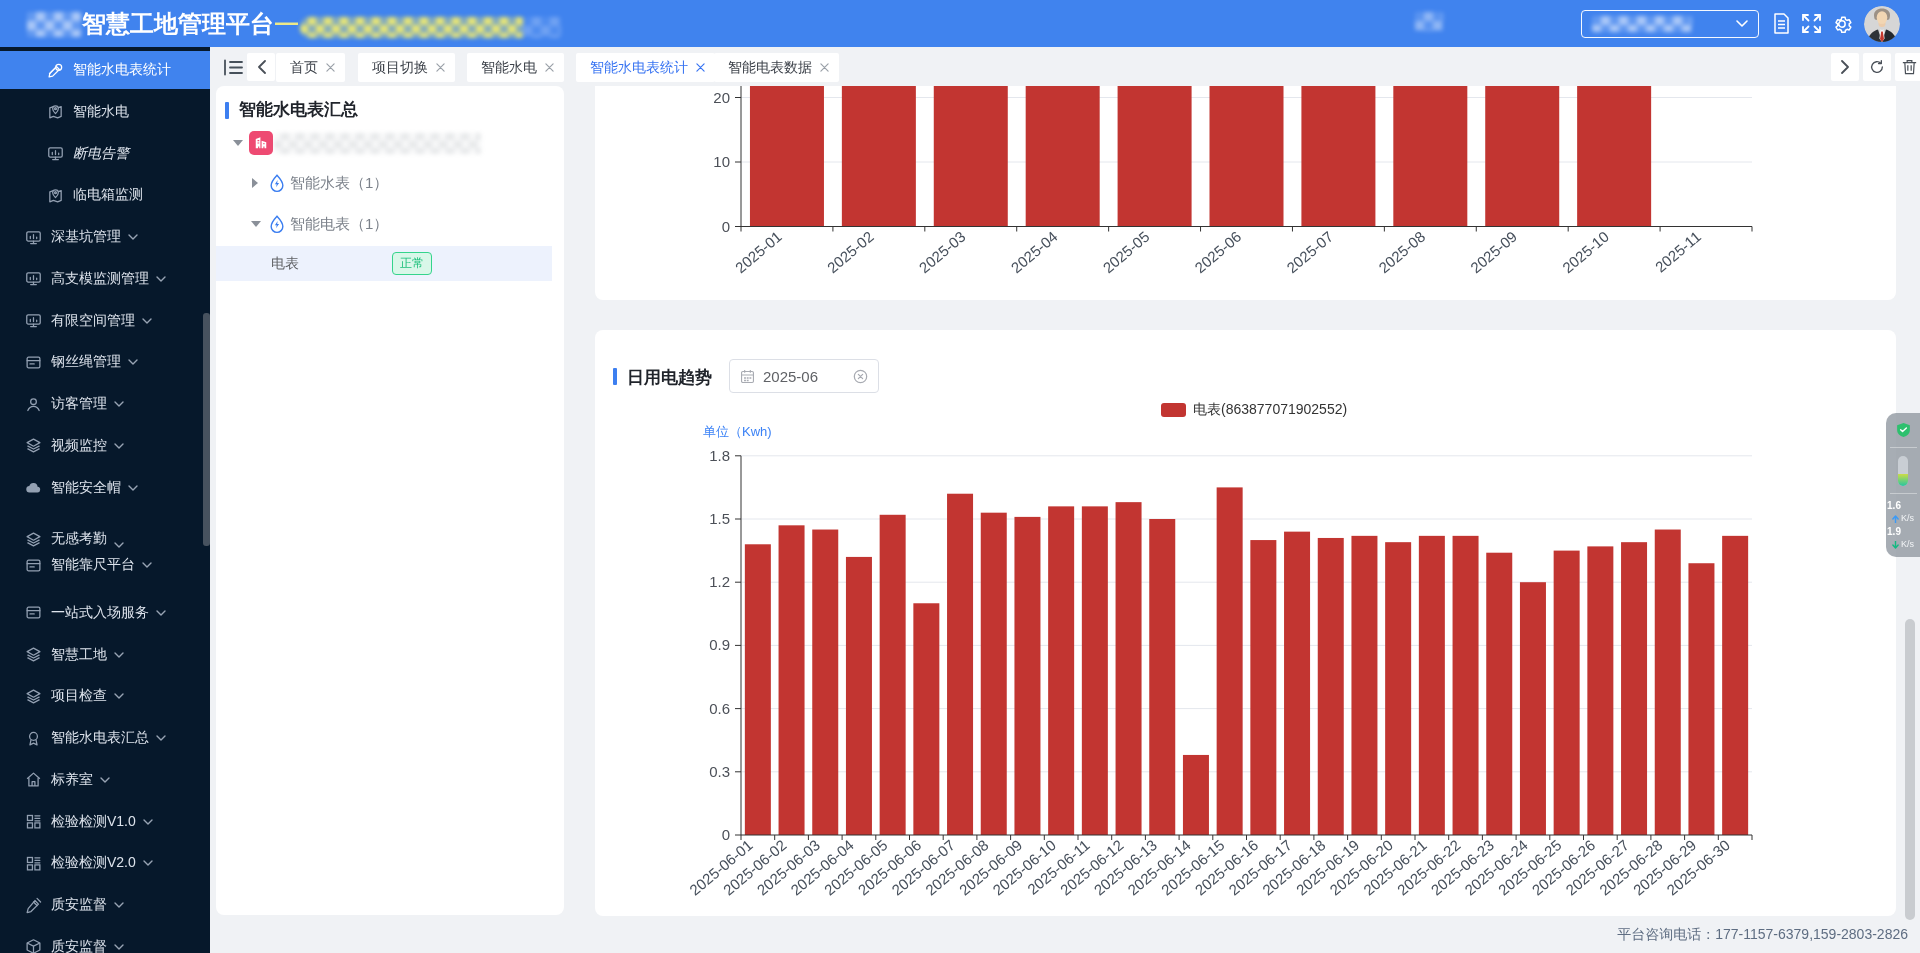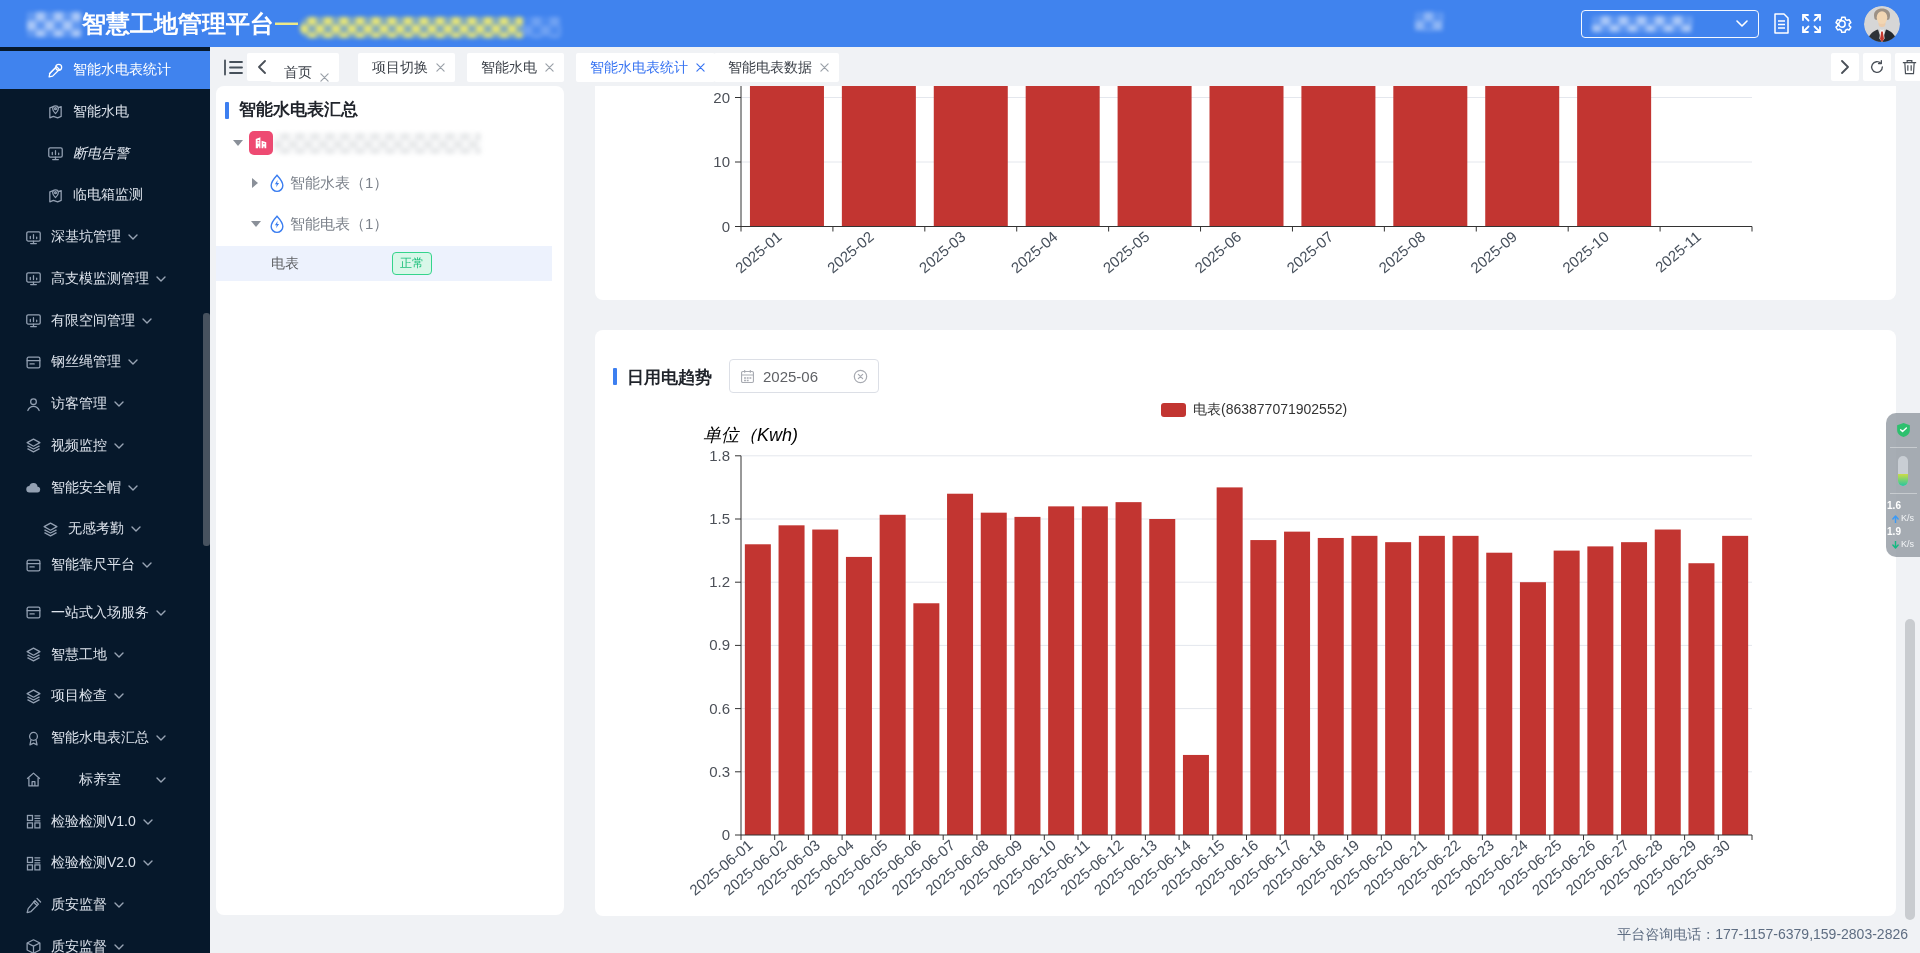--- a/index.html
+++ b/index.html
@@ -57,21 +57,21 @@
   #tree-badge { position:absolute; left:176px; top:6px; width:40px; height:23px; border:1px solid #35d48c; background:#d9f7e9; color:#1fc07c; border-radius:4px; font-size:12px; display:flex; align-items:center; justify-content:center; }
 
   
   #c2-titlebar { left:18px; top:38px; }
   #c2-title { left:32px; top:36px; }
   #c2-datepicker { position:absolute; left:134px; top:29px; width:150px; height:34px; border:1px solid #dcdfe6; border-radius:4px; background:#fff; display:flex; align-items:center; padding:0 10px; }
   #c2-date-text { font-size:15px; color:#606266; margin-left:8px; flex:1; }
   #c2-legend { position:absolute; left:566px; top:71px; display:flex; align-items:center; }
   #c2-legend-swatch { width:25px; height:14px; border-radius:3px; background:#c23531; }
   #c2-legend-label { margin-left:7px; font-size:14px; color:#333; }
-  #c2-unit { position:absolute; left:108px; top:93px; font-size:18px; color:#000000;font-style:italic; }
+  #c2-unit { position:absolute; left:108px; top:93px; font-size:13px; color:#3b82f6; }
 
   
   #footer-bar { position:absolute; left:210px; top:916px; width:1710px; height:37px; background:#f0f2f5; }
   #footer-contact { position:absolute; right:12px; top:0; height:37px; line-height:37px; font-size:14px; color:#5e6d82; }
 
   
   #win-scrollthumb { position:absolute; left:1905px; top:619px; width:10px; height:301px; background:#c9ccd0; border-radius:5px; }
 
   
   #monitor { position:absolute; left:1886px; top:413px; width:34px; height:144px; background:rgba(148,155,164,.82); border-radius:10px 0 0 10px; }
@@ -291,21 +291,21 @@
             <path d="M6.5 19a4.5 4.5 0 0 1-.4-9A6 6 0 0 1 17.8 11 3.8 3.8 0 0 1 17 19z" fill="currentColor"></path>
           </svg>
         </span>
         <span>智能安全帽</span>
         <span class="s-chevron">
           <svg width="10" height="6" viewBox="0 0 10 6">
             <path d="M1 1l4 4 4-4" fill="none" stroke="currentColor" stroke-width="1.4" stroke-linecap="round" stroke-linejoin="round"></path>
           </svg>
         </span>
       </div>
-      <div class="side-item" style="top: 463.25px; padding-left: 42px;">
+      <div class="side-item" style="top: 463.25px; padding-left: 25px; align-items: flex-end;">
         <span class="s-icon">
           <svg viewBox="0 0 24 24" width="17" height="17">
             <g fill="none" stroke="currentColor" stroke-width="1.8" stroke-linejoin="round">
               <path d="M12 3l9 5-9 5-9-5z"></path>
               <path d="M3.5 12.5L12 17l8.5-4.5"></path>
               <path d="M3.5 16.5L12 21l8.5-4.5"></path>
             </g>
           </svg>
         </span>
         <span>无感考勤</span>
@@ -390,21 +390,21 @@
             </g>
           </svg>
         </span>
         <span>智能水电表汇总</span>
         <span class="s-chevron">
           <svg width="10" height="6" viewBox="0 0 10 6">
             <path d="M1 1l4 4 4-4" fill="none" stroke="currentColor" stroke-width="1.4" stroke-linecap="round" stroke-linejoin="round"></path>
           </svg>
         </span>
       </div>
-      <div class="side-item" style="top: 713.75px; padding-left: 25px; gap: 28px;">
+      <div class="side-item" style="top: 713.75px; padding-left: 25px;">
         <span class="s-icon">
           <svg viewBox="0 0 24 24" width="17" height="17">
             <g fill="none" stroke="currentColor" stroke-width="1.8" stroke-linejoin="round">
               <path d="M3 11l9-8 9 8"></path>
               <path d="M5.5 9.5V21h13V9.5"></path>
               <path d="M10 21v-6h4v6"></path>
             </g>
           </svg>
         </span>
         <span>标养室</span>
@@ -495,21 +495,21 @@
           <path d="M6 3h12M6 8.5h12M6 14h12"></path>
         </g>
       </svg>
   </div>
   <div class="tb-btn" style="left:37px;">
     <svg width="9" height="14" viewBox="0 0 9 14">
         <path d="M8 1L2 7l6 6" fill="none" stroke="#4a5058" stroke-width="1.8" stroke-linecap="round" stroke-linejoin="round"></path>
       </svg>
   </div>
   <div id="tabs-holder">
-      <div class="tab" style="left: 60px; align-items: flex-end;">
+      <div class="tab" style="left: 66px;">
         <span>首页</span>
         <span class="tab-close">
           <svg width="9" height="9" viewBox="0 0 10 10">
             <path d="M1 1l8 8M9 1L1 9" stroke="currentColor" stroke-width="1.3" stroke-linecap="round"></path>
           </svg>
         </span>
       </div>
       <div class="tab" style="left: 148px;">
         <span>项目切换</span>
         <span class="tab-close">

